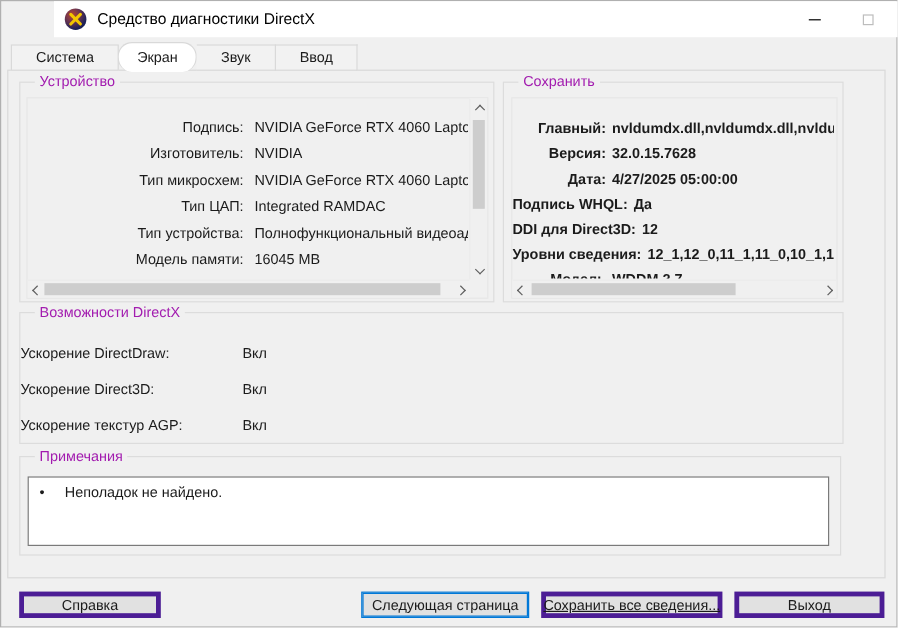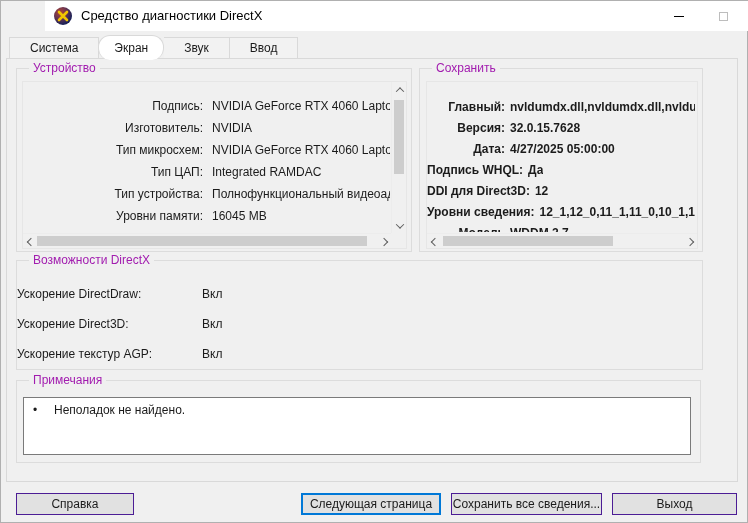--- a/index.html
+++ b/index.html
@@ -89,26 +89,26 @@
   .chev.left  { transform:rotate(135deg); }
   .chev.right { transform:rotate(-45deg); }
 
   
   .notes-box { position:absolute; left:6px; top:16px; width:668px; height:58px; background:#ffffff; border:1px solid #7a7a7a; overflow:hidden; }
   .note-line { display:flex; padding-top:5px; }
   .note-bullet { width:30px; text-align:left; padding-left:9px; flex:none; }
 
   
   .btn {
-    position:absolute; top:492px; height:22px; background:#e1e1e1; border:1px solid #4c1d95;
+    position:absolute; top:492px; height:22px; background:#e1e1e1; border:4px solid #4c1d95;
     display:flex; align-items:center; justify-content:center; white-space:nowrap; cursor:default;
   }
   .btn-help { left:15px; width:118px; }
   .btn-next { left:300px; width:140px; border:1px solid #0078d7; box-shadow:inset 0 0 0 1px #0078d7; }
-  .btn-save { left:450px; width:151px; }
+  .btn-save { left:450px; width:151px;text-decoration:underline; }
   .btn-exit { left:611px; width:125px; }
 </style>
 </head>
 <body>
 
 <div class="window">
 
   <div class="titlebar">
     <div class="app-icon">
       <svg width="12" height="12" viewBox="0 0 12 12">
@@ -164,21 +164,21 @@
             </div>
           <div class="drow">
               <span class="lbl">Тип ЦАП:</span>
               <span class="val">Integrated RAMDAC</span>
             </div>
           <div class="drow">
               <span class="lbl">Тип устройства:</span>
               <span class="val">Полнофункциональный видеоадаптер</span>
             </div>
           <div class="drow">
-              <span class="lbl">Уровни памяти:</span>
+              <span class="lbl">Модель памяти:</span>
               <span class="val">16045 MB</span>
             </div>
           <div class="drow">
               <span class="lbl">Память дисплея (видеопамять):</span>
               <span class="val">7957 MB</span>
             </div>
         </div>
         <div class="sb sb-v">
           <div class="sb-arrow a-up">
               <span class="chev up"></span>

